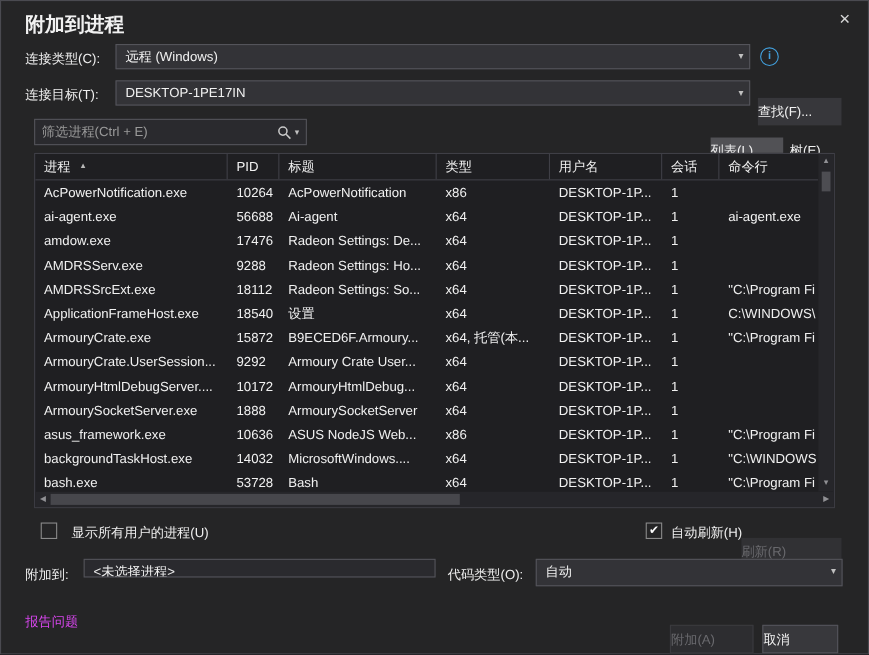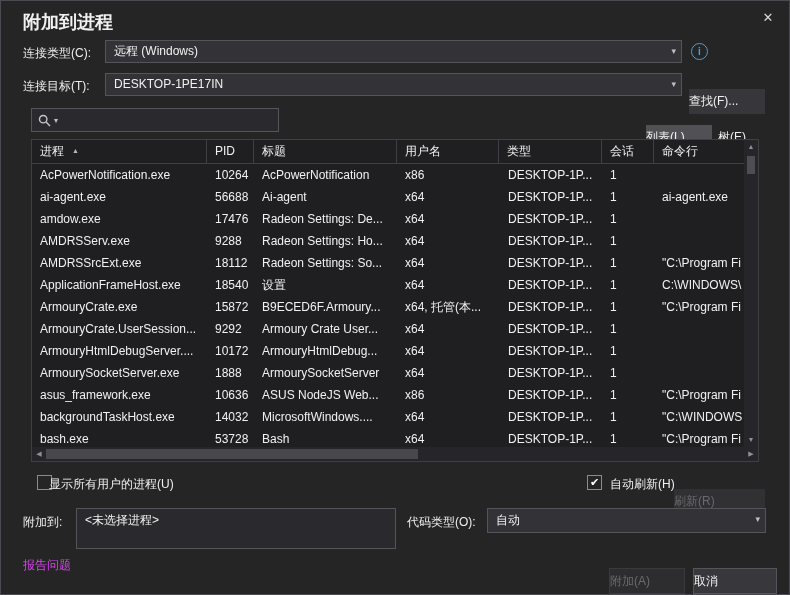--- a/index.html
+++ b/index.html
@@ -64,34 +64,34 @@
   .vtrack{flex:1;}
   .hscroll{height:14px;display:flex;align-items:center;background:#26262a;flex:none;}
   .hscroll .sarrow{width:14px;text-align:center;line-height:14px;flex:none;}
   .hthumb{width:372px;height:10px;background:#47474c;cursor:pointer;flex:none;}
   .htrack{flex:1;}
 
   
   .checkbox{position:absolute;width:15px;height:15px;border:1px solid #8a8a8a;box-sizing:border-box;background:#252526;
     cursor:pointer;text-align:center;line-height:13px;font-size:11px;color:#ffffff;}
   #cb-all{left:36px;top:474px;}
-  #lbl-all{left:48px;top:475px;text-align:right;}
+  #lbl-all{left:64px;top:475px;text-align:right;}
   #cb-auto{left:586px;top:474px;}
   #lbl-auto{left:609px;top:475px;}
   #refresh-btn{left:673px;top:471px;width:91px;height:25px;background:#313134;color:#69696d;line-height:25px;cursor:default;}
   #lbl-attach-to{left:22px;top:513px;}
-  #attach-to-box{position:absolute;left:75px;top:507px;width:320px;height:41px;border:1px solid #54545a;
+  #attach-to-box{position:absolute;left:75px;top:507px;width:320px;height:17px;border:1px solid #54545a;
     box-sizing:border-box;line-height:23px;padding:0 8px;background:#2a2a2e;white-space:nowrap;overflow:hidden;}
   #lbl-code-type{left:406px;top:513px;}
 
   
   #report-link{position:absolute;left:22px;top:556px;color:#d946ef;cursor:pointer;}
   #attach-btn{left:608px;top:550px;width:76px;height:26px;background:#2d2d30;border:1px solid #3a3a3e;
     color:#6a6a6e;line-height:24px;cursor:default;}
-  #cancel-btn{left:692px;top:550px;width:84px;height:26px;background:#38383c;border:1px solid #54545a;line-height:24px;}
+  #cancel-btn{left:692px;top:550px;width:69px;height:26px;background:#38383c;border:1px solid #54545a;line-height:24px;}
 </style>
 </head>
 <body>
 
 <div class="dialog">
 
   <div class="title">附加到进程</div>
   <div class="close-btn">✕</div>
 
   <div class="lbl" id="lbl-conn-type">连接类型(C):</div>
@@ -102,42 +102,43 @@
   <div id="info-icon">i</div>
 
   <div class="lbl" id="lbl-conn-target">连接目标(T):</div>
   <div class="combo" id="combo-conn-target">
     <span>DESKTOP-1PE17IN</span>
     <span class="caret">▾</span>
   </div>
   <div class="btn" id="find-btn">查找(F)...</div>
 
   <div id="filter-box">
+    <input type="text" placeholder="筛选进程(Ctrl + E)" style="">
     <span class="search-btn">
       <svg width="13" height="13" viewBox="0 0 13 13">
         <circle cx="5.2" cy="5.2" r="3.7" fill="none" stroke="#c8c8c8" stroke-width="1.4"></circle>
         <line x1="8.1" y1="8.1" x2="12" y2="12" stroke="#c8c8c8" stroke-width="1.4"></line>
       </svg>
       <span class="caret">▾</span>
     </span>
   </div>
   <div class="btn" id="list-btn">列表(L)</div>
   <div class="btn" id="tree-btn">树(E)</div>
 
   <div id="table-frame">
     <div class="table-top">
       <div class="table-main">
         <div class="thead">
           <div class="tcell col-process">
             <span>进程</span><span class="sort">▲</span>
           </div>
           <div class="tcell col-pid"><span>PID</span></div>
           <div class="tcell col-title"><span>标题</span></div>
+          <div class="tcell col-type"><span>类型</span></div>
           <div class="tcell col-user"><span>用户名</span></div>
-          <div class="tcell col-type"><span>类型</span></div>
           <div class="tcell col-session"><span>会话</span></div>
           <div class="tcell col-cmdline"><span>命令行</span></div>
         </div>
         <div>
             <div class="trow">
               <div class="tcell col-process">AcPowerNotification.exe</div>
               <div class="tcell col-pid">10264</div>
               <div class="tcell col-title">AcPowerNotification</div>
               <div class="tcell col-type">x86</div>
               <div class="tcell col-user">DESKTOP-1P...</div>

